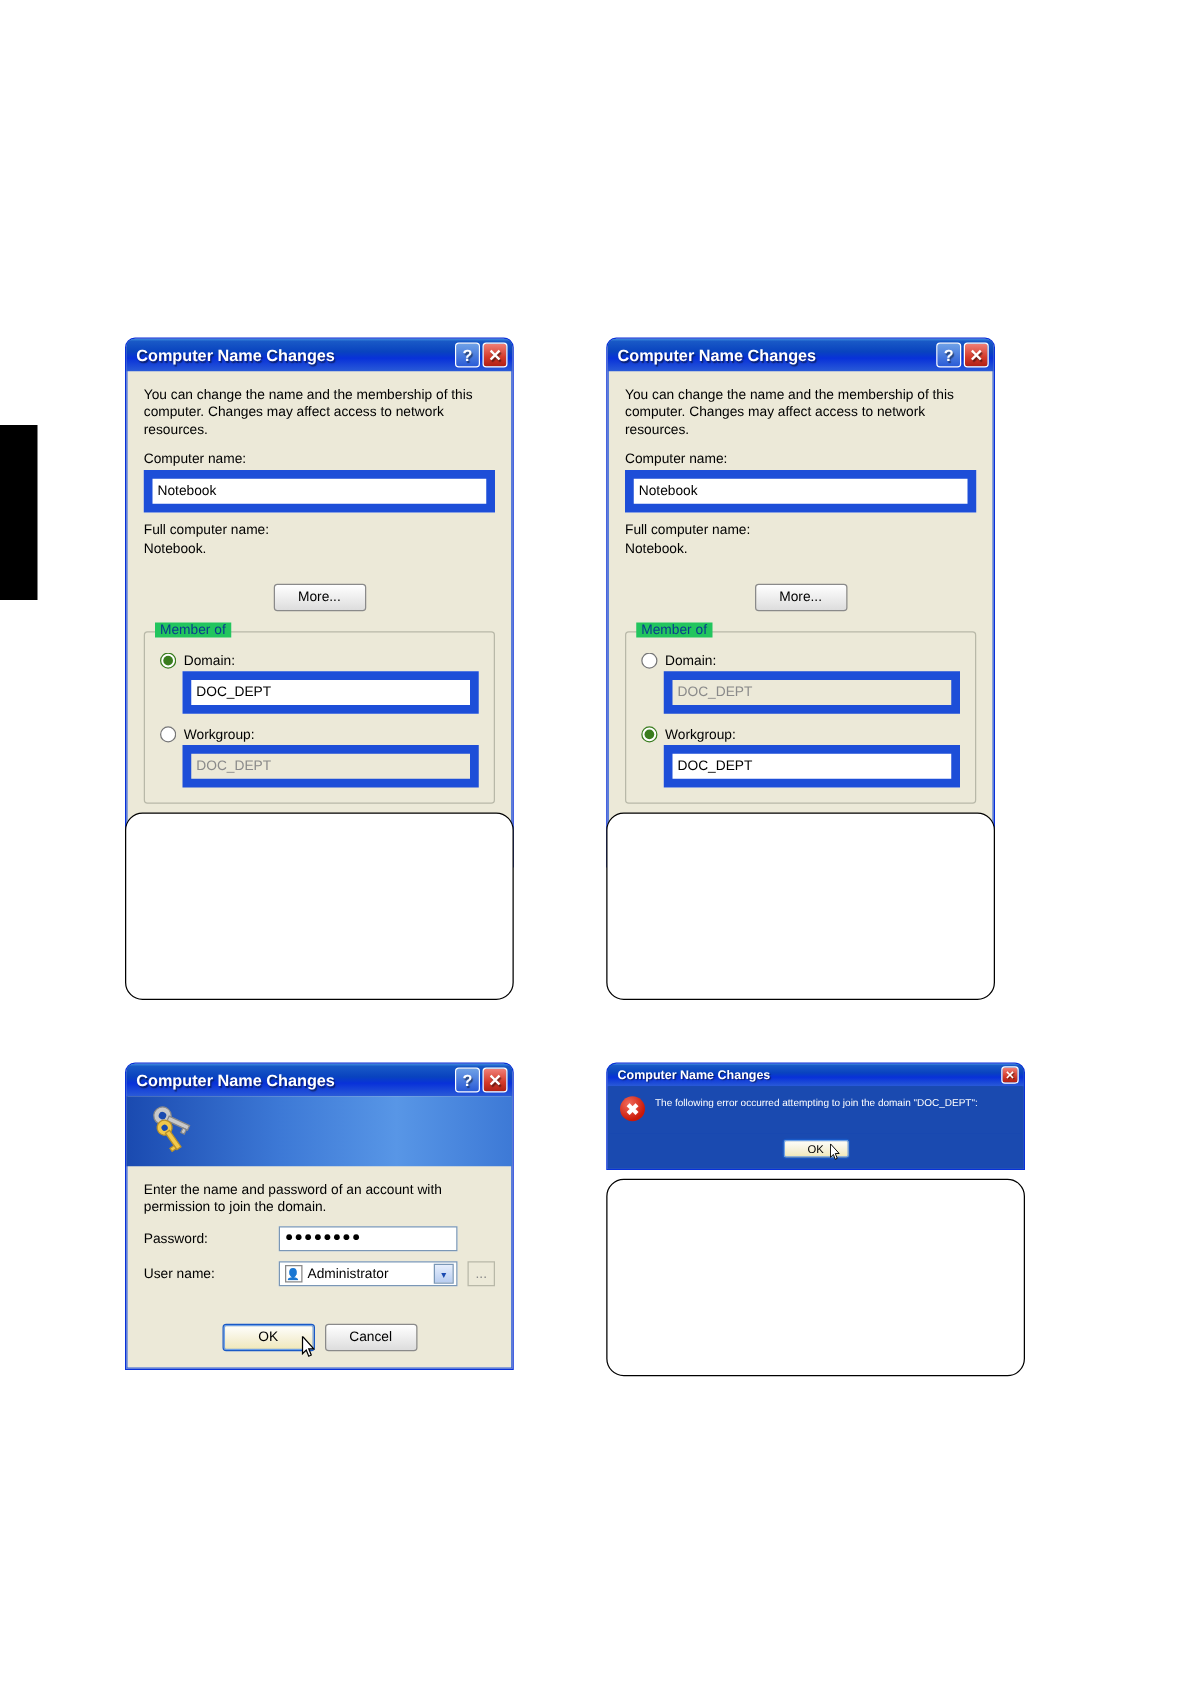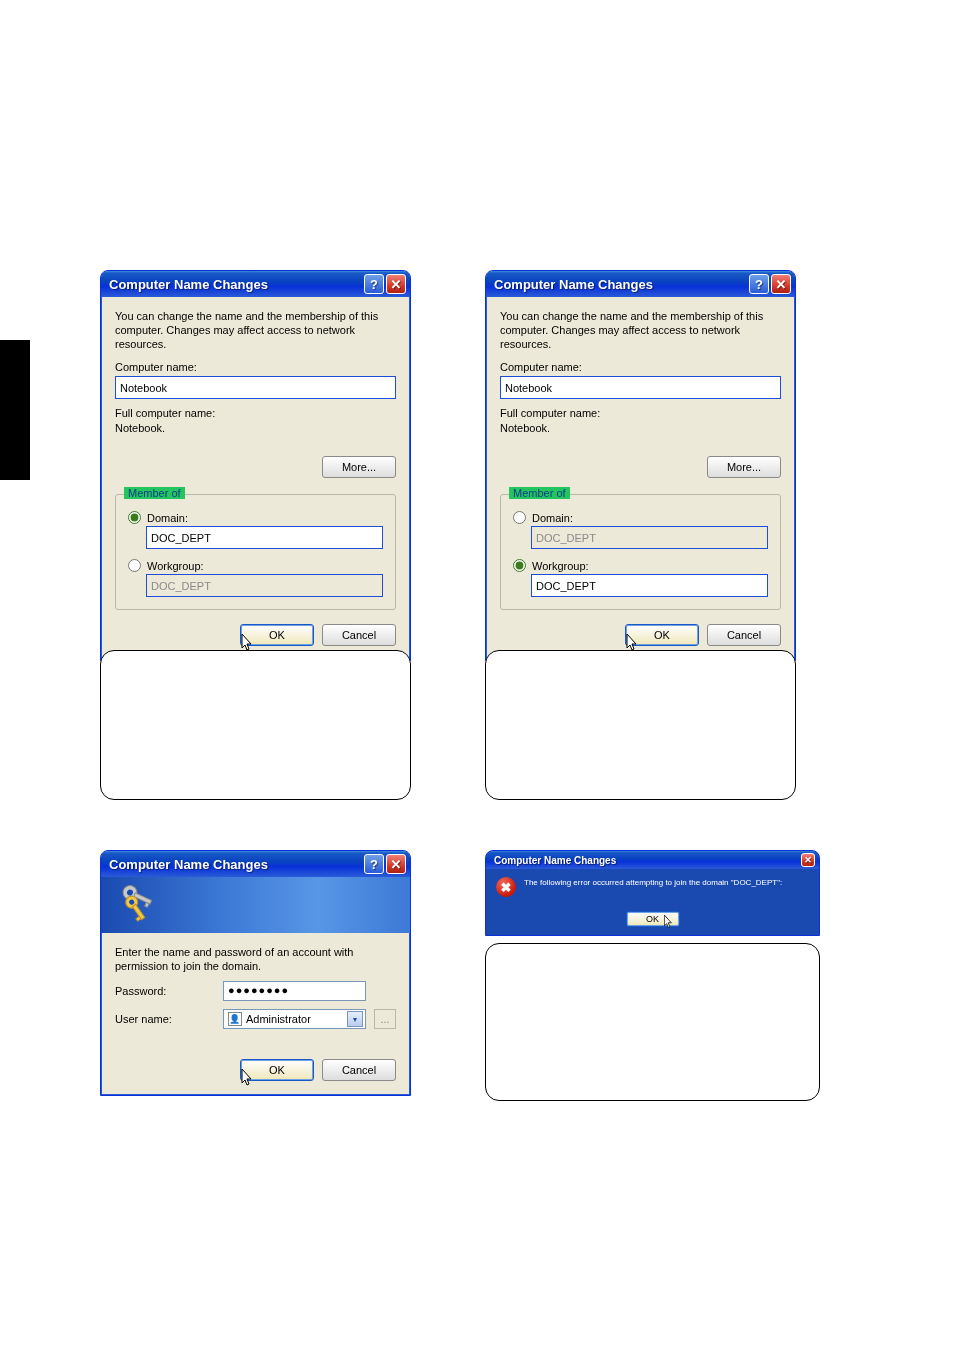--- a/index.html
+++ b/index.html
@@ -58,42 +58,42 @@
   .xp-close {
     background: linear-gradient(to bottom,#f08078,#d43a2a 60%,#b02015);
     border: 1px solid #fff;
   }
   .xp-body {
     padding: 12px 14px 14px 14px;
   }
   .intro { line-height: 14px; }
   .field-lbl { margin: 10px 0 3px 0; }
   .xp-input {
-    width: 100%; height: 23px;
-    border: 1px solid #1d4ed8;
+    width: 100%; height: 34px;
+    border: 7px solid #1d4ed8;
     background: #fff;
     padding: 2px 4px;
     font-family: inherit; font-size: 11px;
   }
   .xp-input.disabled { background: #ece9d8; color: #8a8a8a; }
   .xp-btn {
     min-width: 74px; height: 22px;
     border: 1px solid #8a8a8a;
     border-radius: 3px;
     background: linear-gradient(to bottom,#fff,#eee 50%,#ddd);
     font-family: inherit; font-size: 11px;
     cursor: pointer;
     padding: 0 10px;
   }
   .xp-btn.default {
     border: 1px solid #1959c6;
     box-shadow: 0 0 0 1px #6fa1e6 inset, 0 0 2px #ffd76b inset;
     background: linear-gradient(to bottom,#fff,#f5f0d6 60%,#f0e8b8);
   }
-  .row-right { display:flex; justify-content:flex-end; gap:8px; margin-top:14px; }
+  .row-right { display:flex; justify-content:center; gap:8px; margin-top:14px; }
   .xp-fieldset {
     border: 1px solid #b8b8a8;
     border-radius: 3px;
     margin-top: 16px;
     padding: 10px 12px 12px 12px;
     position: relative;
   }
   .xp-legend {
     position: absolute;
     top: -8px; left: 8px;

